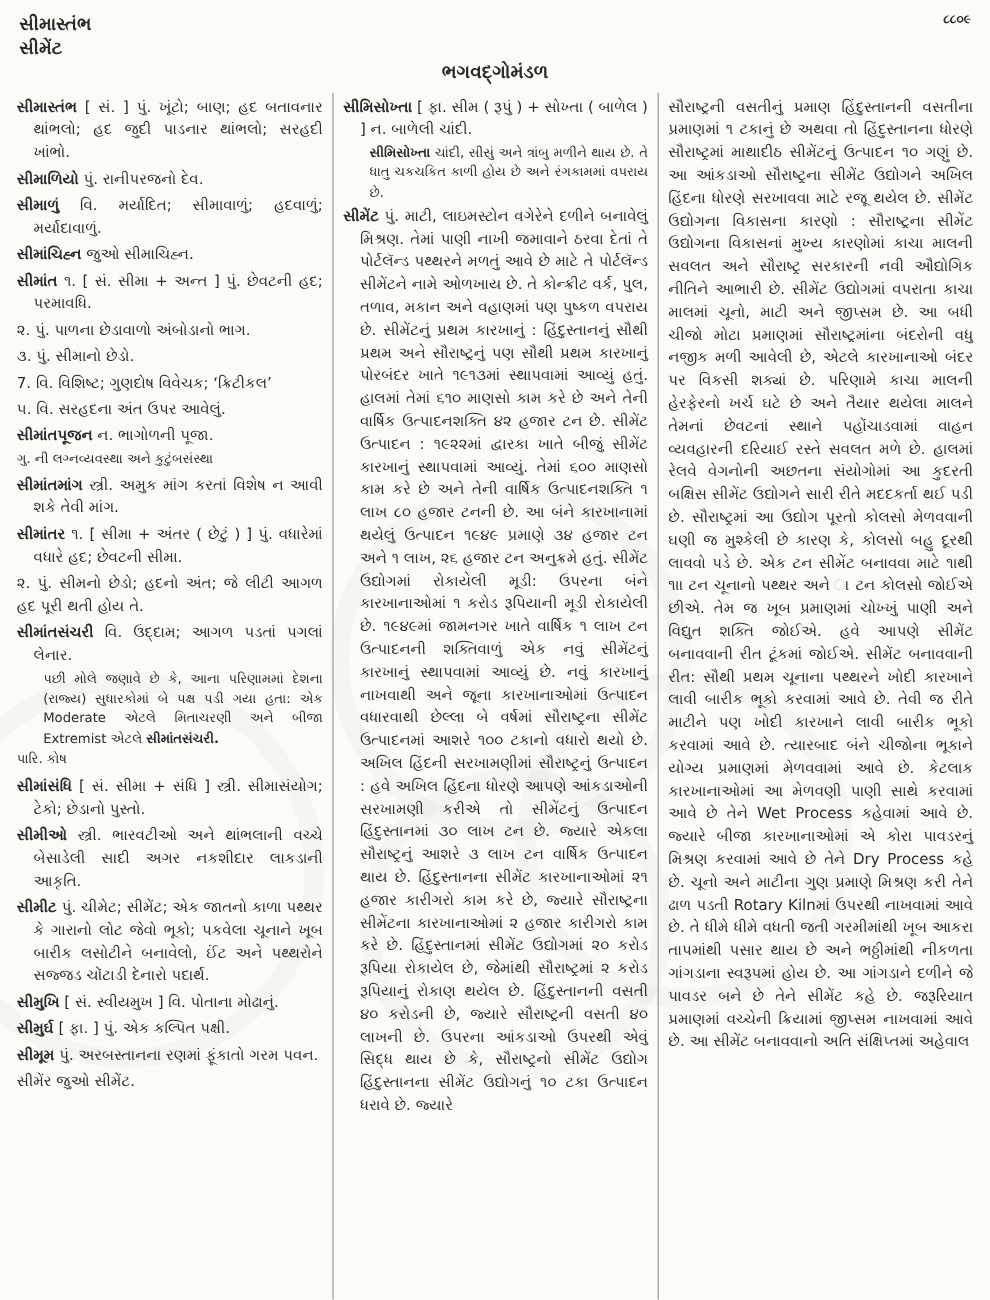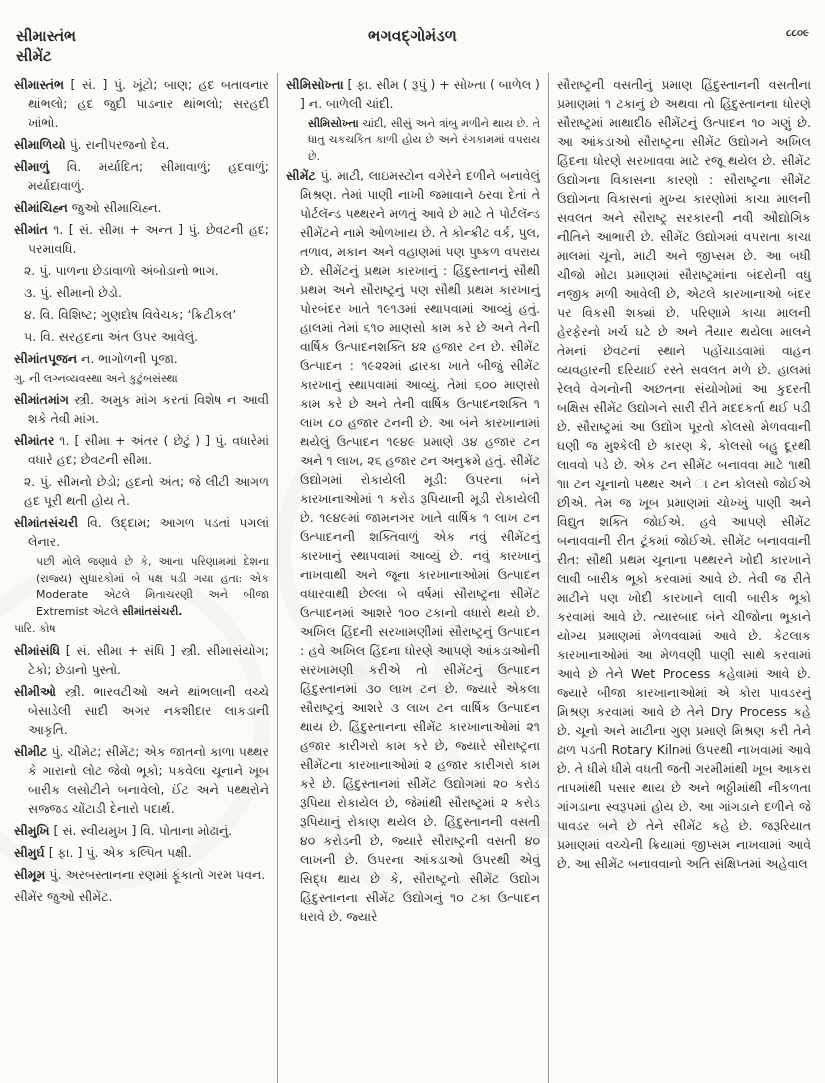--- a/index.html
+++ b/index.html
@@ -12,21 +12,21 @@
     margin: 0; padding: 0;
     width: 825px; height: 1083px;
     overflow: hidden;
     background: var(--paper);
     color: var(--ink);
     font-family: "DejaVu Sans", "Liberation Sans", sans-serif;
   }
   .page {
     position: relative;
     width: 825px; height: 941px;
-    padding: 24px 6px 6px 6px;
+    padding: 8px 6px 6px 6px;
   }
   
   .wm {
     position: absolute;
     border-radius: 50%;
     border: 16px solid rgba(110,110,110,0.045);
     pointer-events: none;
   }
   .wm1 { width: 330px; height: 330px; left: -60px;  top: 560px; }
   .wm2 { width: 300px; height: 300px; left: 275px;  top: 400px; }
@@ -36,21 +36,21 @@
   header.pagehead {
     display: flex;
     align-items: flex-start;
     padding: 2px 10px 4px 10px;
     font-weight: bold;
     font-size: 15px;
     line-height: 1.35;
   }
   .runhead { width: 200px; }
   .runhead div { white-space: nowrap; }
-  .booktitle { flex: 1; text-align: center; font-size: 15.5px; }
+  .booktitle { flex: 1; text-align: center; font-size: 15.5px; margin-top: 40px; }
   .pageno { width: 200px; text-align: right; font-size: 10px; }
 
   main.columns {
     position: relative;
     display: flex;
     margin-top: 2px;
     height: 1018px;
     overflow: hidden;
   }
   .col {
@@ -60,21 +60,21 @@
     text-align: justify;
     font-size: 12.5px;
     line-height: 1.52;
   }
   .col + .col { border-left: 1px solid var(--rule); }
 
   p { margin: 0 0 3px 0; }
   .hw { font-weight: bold; }
 
   .p-entry  { padding-left: 14px; text-indent: -14px; }
-  .p-sub    { margin-left: 10px; }
+  .p-sub    { }
   .p-cite   { font-size: 11px; line-height: 1.5; margin: 1px 0 1px 22px; }
   .p-source { font-size: 11px; line-height: 1.5; text-align: left; margin: 0 0 3px 0; }
   .p-source-inline { font-size: 11px; line-height: 1.5; text-align: right; margin: -16.5px 0 3px 0; }
   .p-cont   { }
 </style>
 </head>
 <body>
 
 <div class="page">
 
@@ -94,21 +94,21 @@
 
   <main class="columns">
     <section class="col">
         <p class="p-entry"><span class="hw">સીમાસ્તંભ</span><span> [ સં. ] પું. ખૂંટો; બાણ; હદ બતાવનાર થાંભલો; હદ જુદી પાડનાર થાંભલો; સરહદી ખાંભો.</span></p>
         <p class="p-entry"><span class="hw">સીમાળિયો</span><span> પું. રાનીપરજનો દેવ.</span></p>
         <p class="p-entry"><span class="hw">સીમાળું</span><span> વિ. મર્યાદિત; સીમાવાળું; હદવાળું; મર્યાદાવાળું.</span></p>
         <p class="p-entry"><span class="hw">સીમાંચિહ્ન</span><span> જુઓ સીમાચિહ્ન.</span></p>
         <p class="p-entry"><span class="hw">સીમાંત</span><span> ૧. [ સં. સીમા + અન્ત ] પું. છેવટની હદ; પરમાવધિ.</span></p>
         <p class="p-sub"><span>૨. પું. પાળના છેડાવાળો અંબોડાનો ભાગ.</span></p>
         <p class="p-sub"><span>૩. પું. સીમાનો છેડો.</span></p>
-        <p class="p-sub"><span>૪. વિ. વિશિષ્ટ; ગુણદોષ વિવેચક; ‘ક્રિટીકલ’</span></p>
+        <p class="p-sub"><span>7. વિ. વિશિષ્ટ; ગુણદોષ વિવેચક; ‘ક્રિટીકલ’</span></p>
         <p class="p-sub"><span>૫. વિ. સરહદના અંત ઉપર આવેલું.</span></p>
         <p class="p-entry"><span class="hw">સીમાંતપૂજન</span><span> ન. ભાગોળની પૂજા.</span></p>
         <p class="p-source"><span>ગુ. ની લગ્નવ્યવસ્થા અને કુટુંબસંસ્થા</span></p>
         <p class="p-entry"><span class="hw">સીમાંતમાંગ</span><span> સ્ત્રી. અમુક માંગ કરતાં વિશેષ ન આવી શકે તેવી માંગ.</span></p>
         <p class="p-entry"><span class="hw">સીમાંતર</span><span> ૧. [ સીમા + અંતર ( છેટું ) ] પું. વધારેમાં વધારે હદ; છેવટની સીમા.</span></p>
         <p class="p-sub"><span>૨. પું. સીમનો છેડો; હદનો અંત; જે લીટી આગળ હદ પૂરી થતી હોય તે.</span></p>
         <p class="p-entry"><span class="hw">સીમાંતસંચરી</span><span> વિ. ઉદ્દામ; આગળ પડતાં પગલાં લેનાર.</span></p>
         <p class="p-cite"><span>પછી મોલે જણાવે છે કે, આના પરિણામમાં દેશના (રાજ્ય) સુધારકોમાં બે પક્ષ પડી ગયા હતા: એક Moderate એટલે મિતાચરણી અને બીજા Extremist એટલે </span><span class="hw">સીમાંતસંચરી.</span></p>
         <p class="p-source"><span>પારિ. કોષ</span></p>
         <p class="p-entry"><span class="hw">સીમાંસંધિ</span><span> [ સં. સીમા + સંધિ ] સ્ત્રી. સીમાસંયોગ; ટેકો; છેડાનો પુસ્તો.</span></p>

